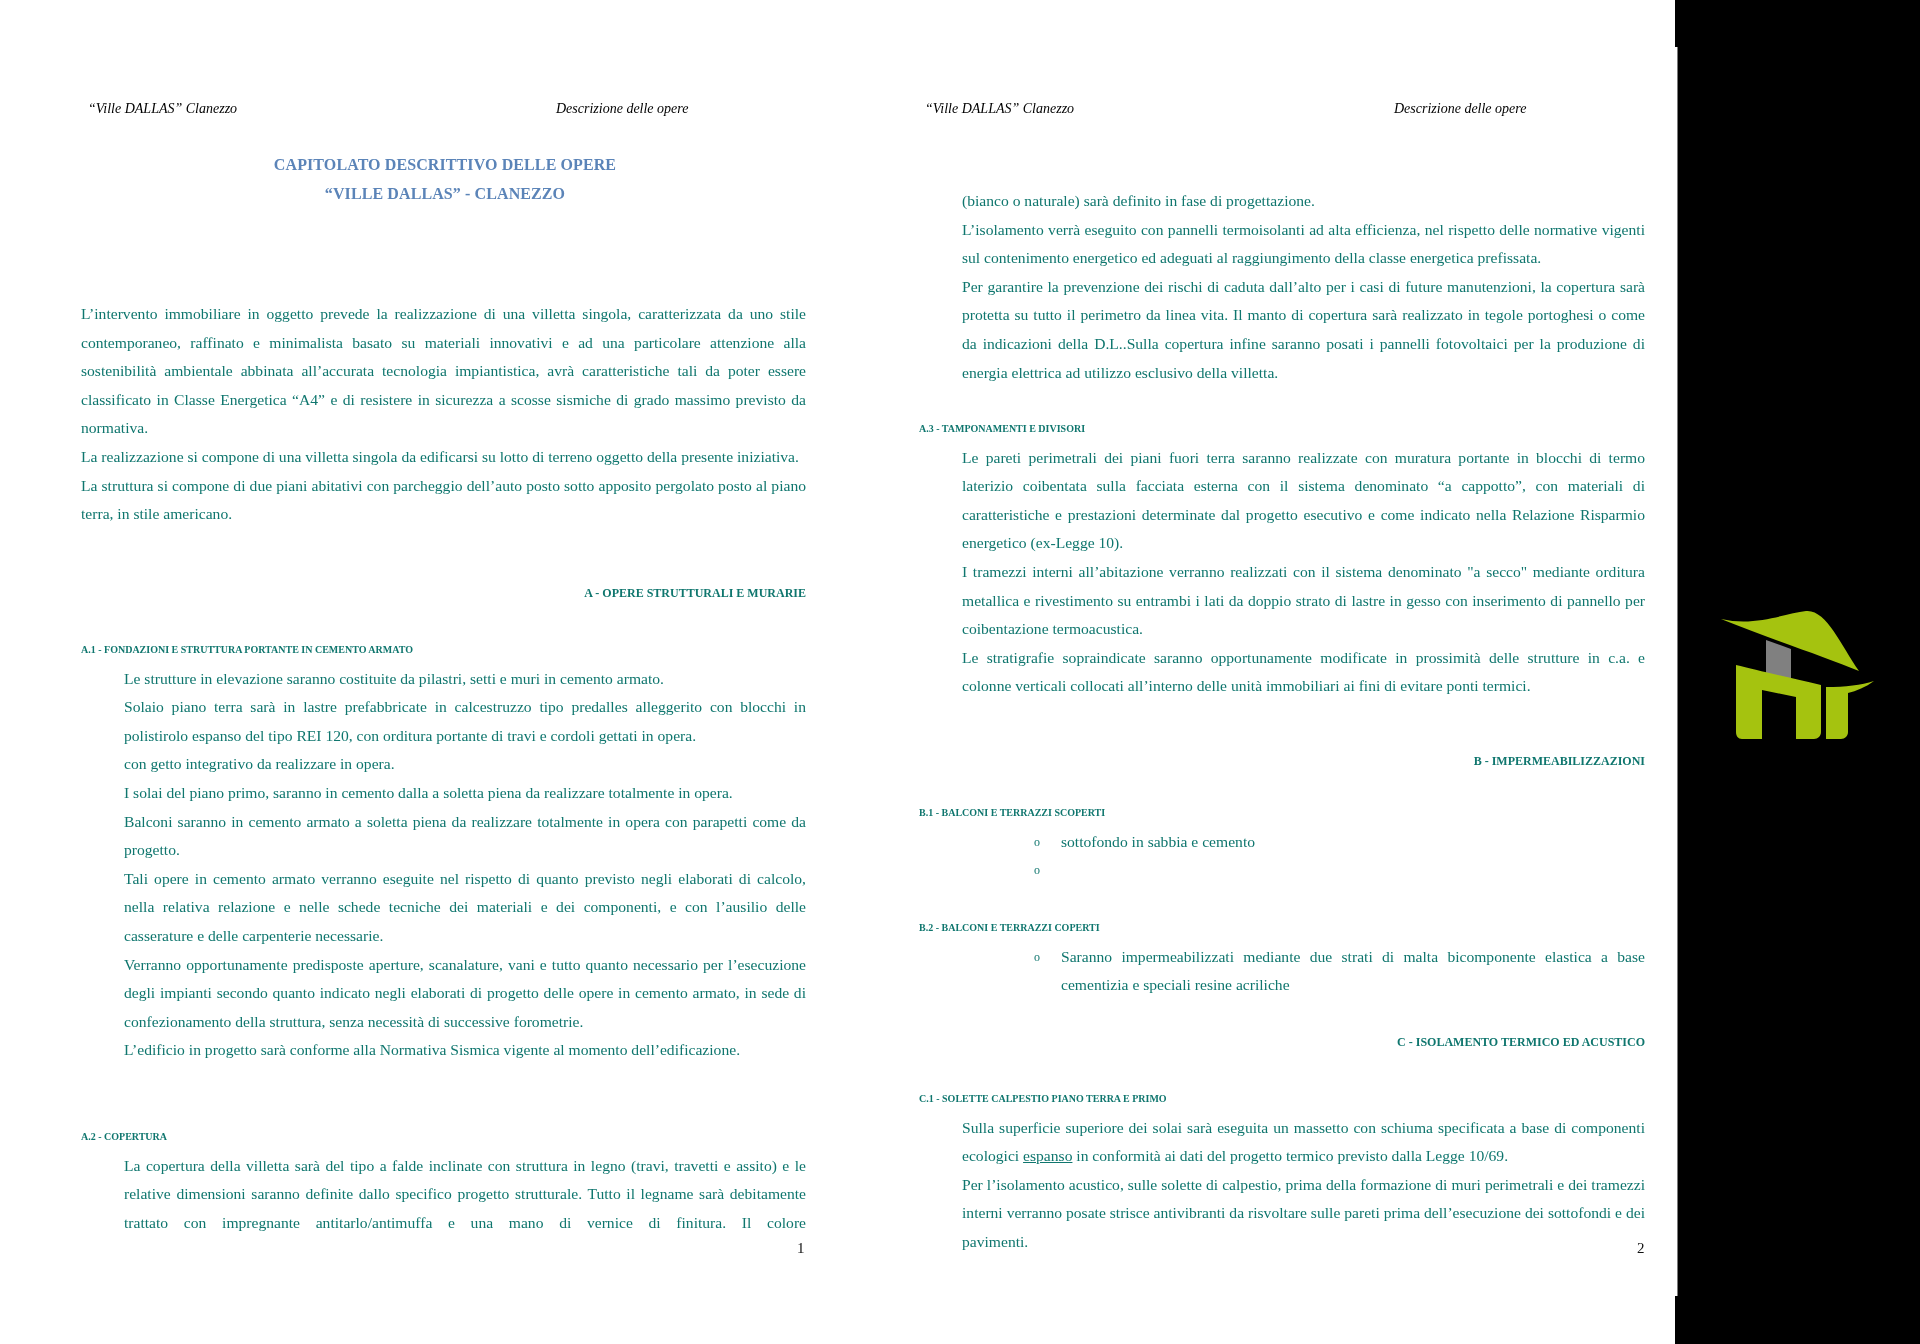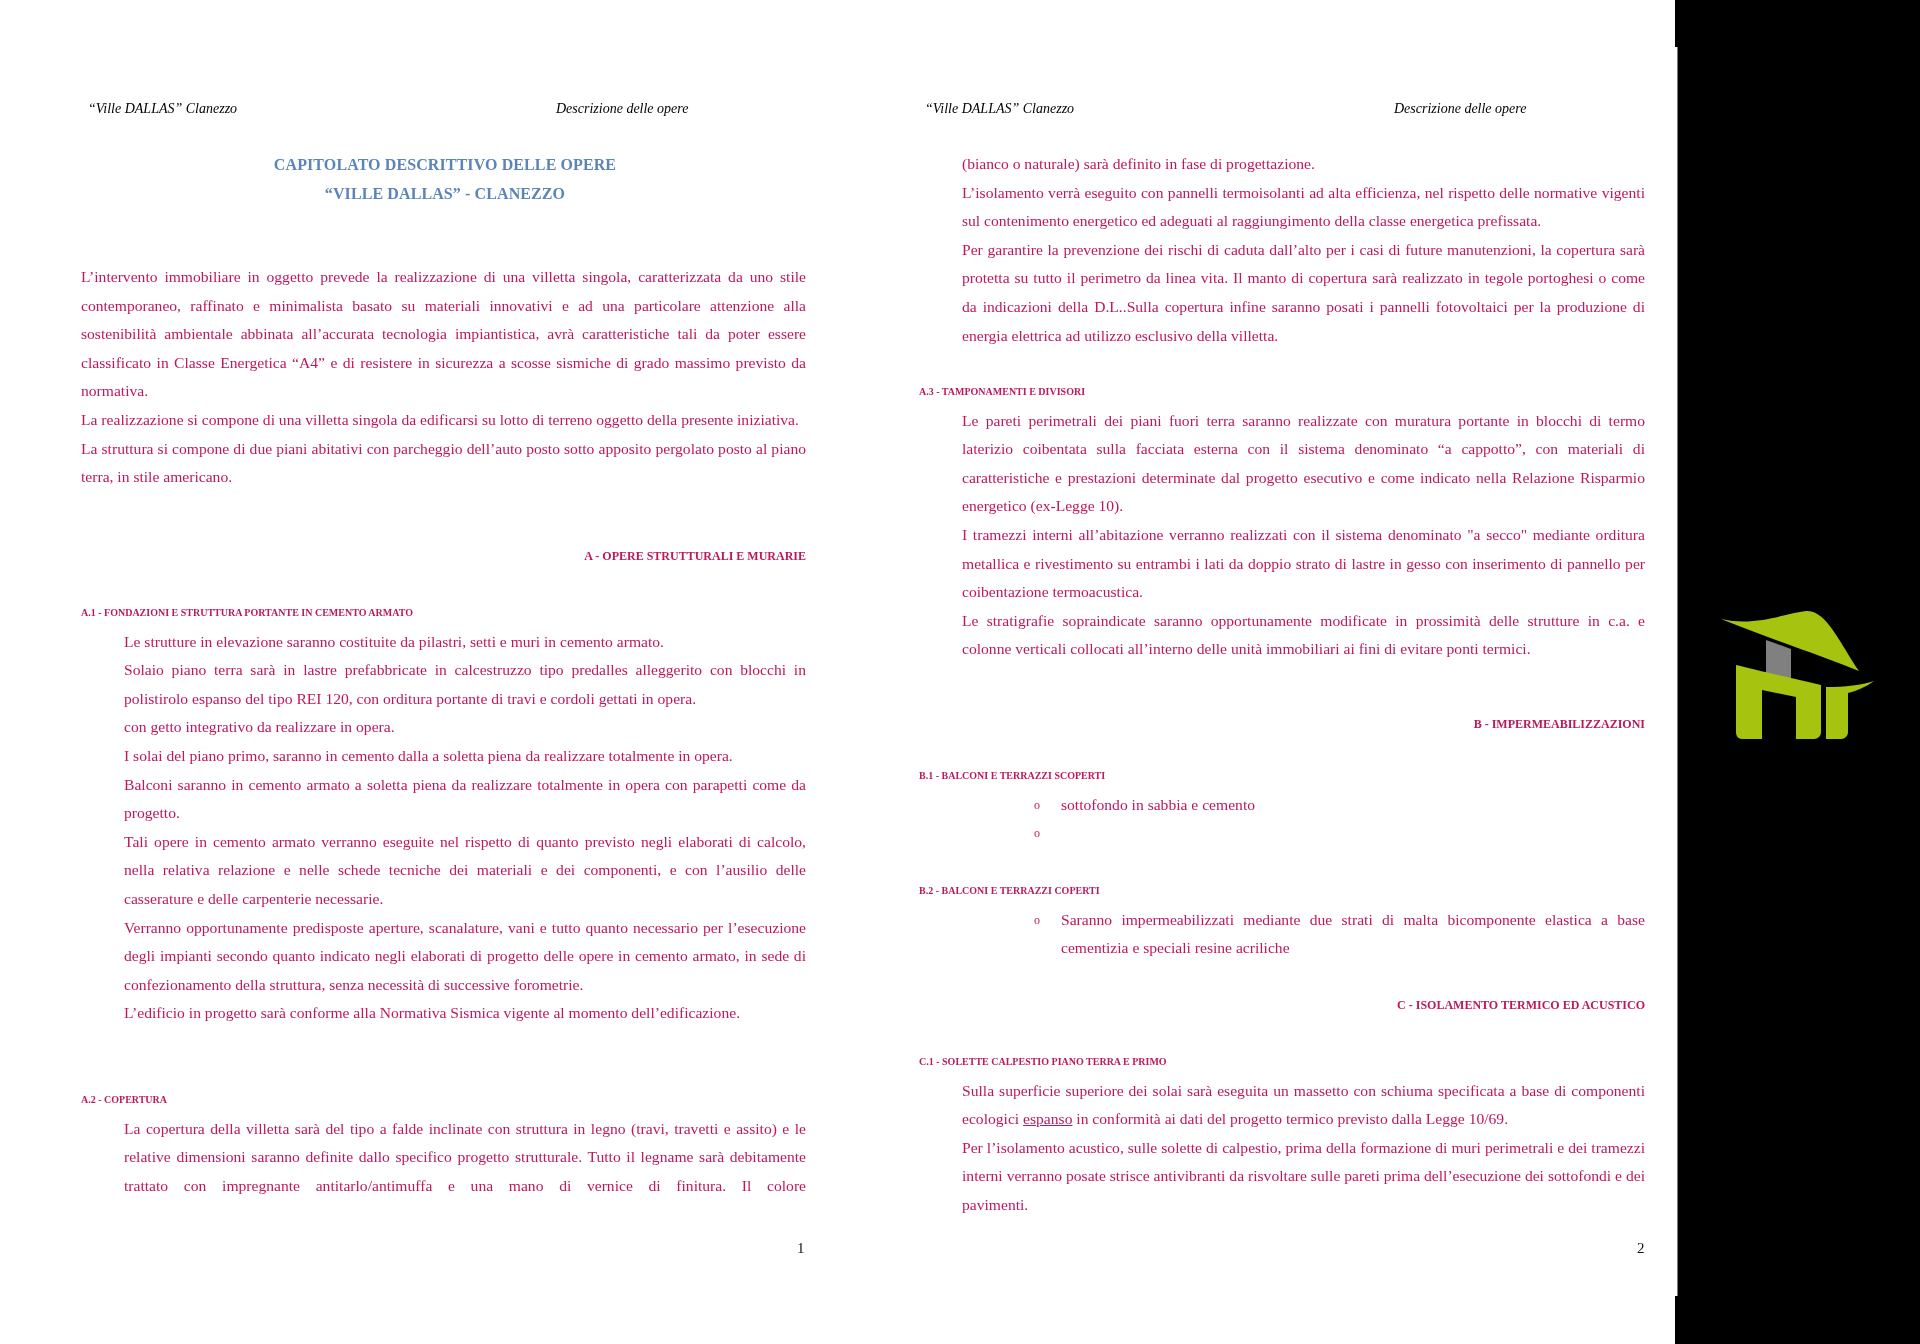--- a/index.html
+++ b/index.html
@@ -13,21 +13,21 @@
   #page2 { left:838px; width:837px; }
   .hdr {
     position:absolute; top:100px; font-style:italic; font-size:14px; color:#000000;
     white-space:nowrap; line-height:18px;
   }
   .title {
     position:absolute; left:0; width:100%; text-align:center;
     color:#5b84b8; font-weight:bold; font-size:16px; line-height:20px;
     letter-spacing:0.1px;
   }
-  .block { position:absolute; font-size:15.6px; line-height:28.6px; color:#be185d; }
+  .block { position:absolute; font-size:15.6px; line-height:28.6px; color:#0f766e;margin-top:37px; }
   .p { text-align:justify; text-align-last:left; margin:0; }
   .ind { padding-left:43px; }
   .h-sec { font-weight:bold; text-align:right; font-size:12px; }
   .h-sub { font-weight:bold; font-size:10px; }
   .bul { display:flex; }
   .bul .mk { width:27px; flex:none; font-size:12px; padding-left:0; }
   .bul .tx { flex:1; text-align:justify; text-align-last:left; }
   .pgnum { position:absolute; top:1240px; font-size:15px; }
   u { text-decoration:underline; }
   .sidebar {

